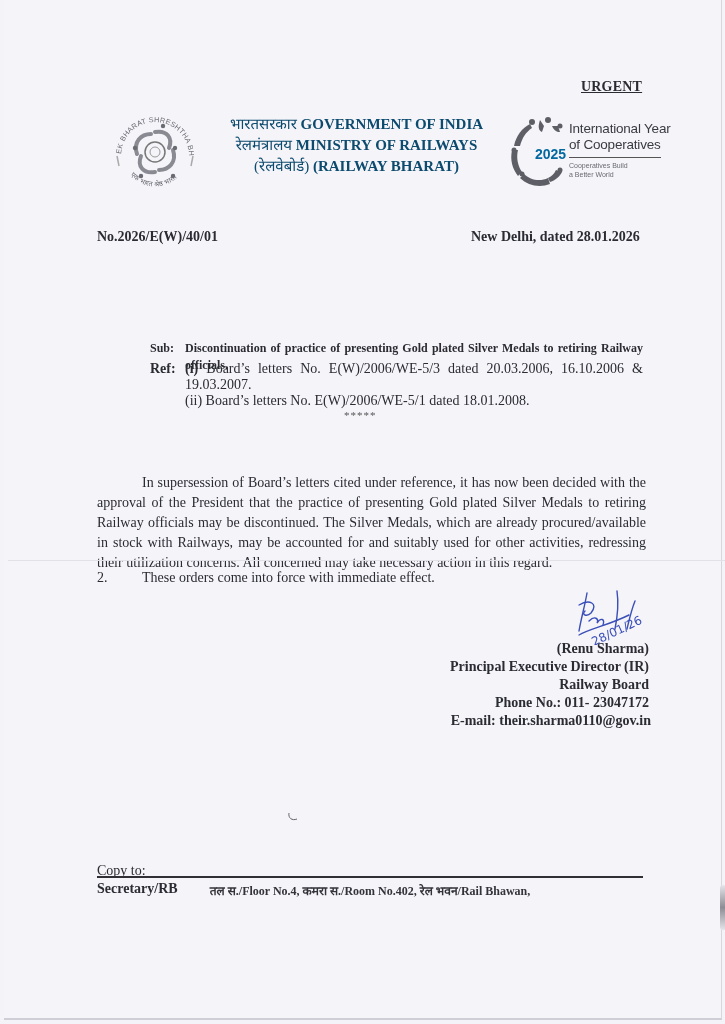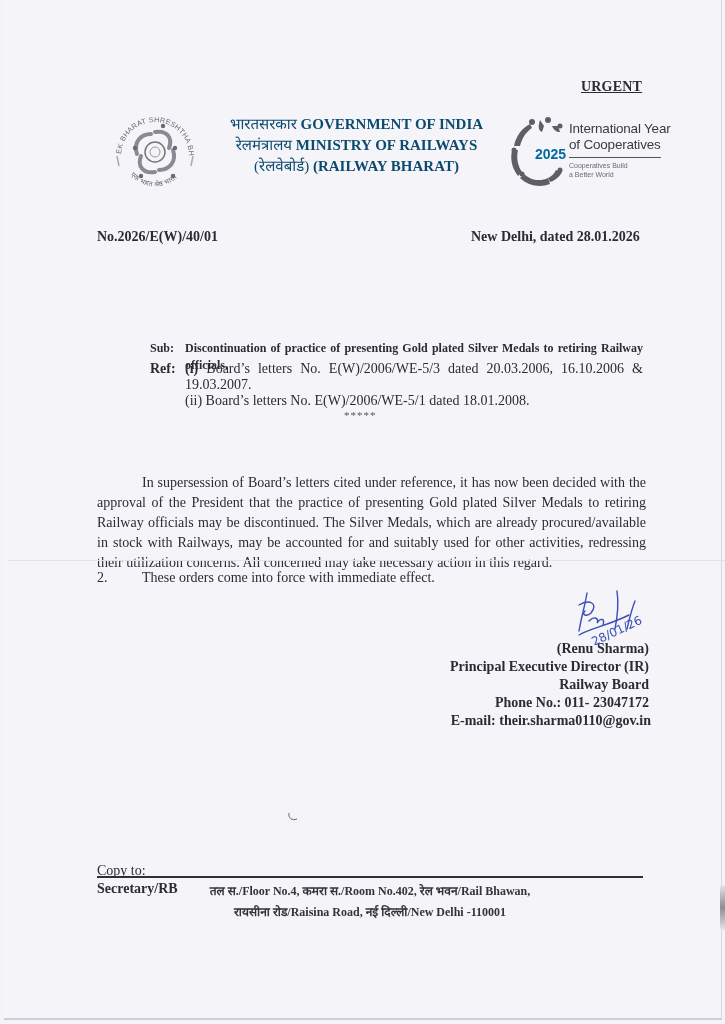--- a/index.html
+++ b/index.html
@@ -180,17 +180,16 @@
   </svg>
 
   <div class="abs copyto">
     <div>Copy to:</div>
     <div class="b">Secretary/RB</div>
   </div>
 
   <div class="abs footer-rule"></div>
   <div class="abs footer">
     <div>तल स./Floor No.4,  कमरा स./Room No.402, रेल भवन/Rail Bhawan,</div>
-    <div>रायसीना रोड/Raisina Road, नई  दिल्ली/New Delhi -110001</div>
   </div>
 
   <div class="abs edge-mark"></div>
 </div>
 
 </body></html>

